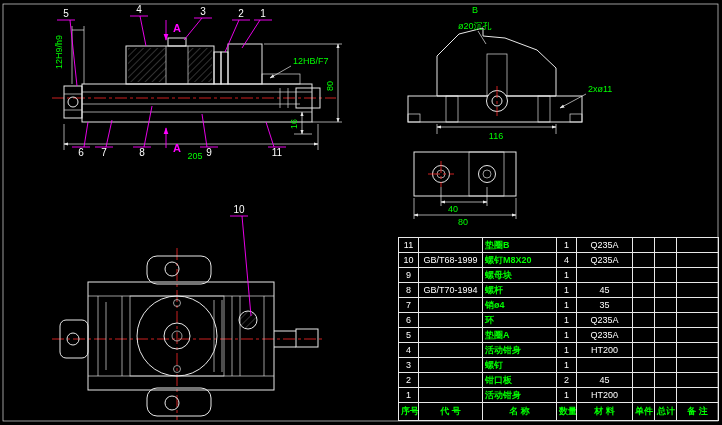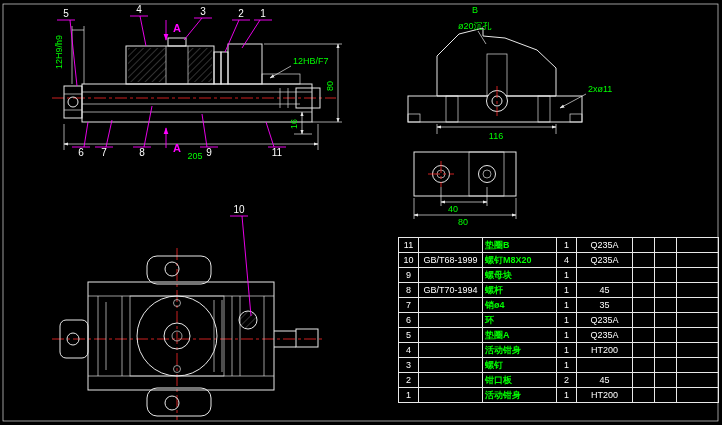--- a/index.html
+++ b/index.html
@@ -358,16 +358,26 @@
     <tr>
       <td class="num c">1</td>
       <td class="num c"></td>
       <td class="cn">活动钳身</td>
       <td class="num c">1</td>
       <td class="num c">HT200</td>
       <td class="num c"></td>
       <td class="num c"></td>
       <td class="num c"></td>
     </tr>
+    <tr class="foot">
+      <td class="cn c">序号</td>
+      <td class="cn c">代 号</td>
+      <td class="cn c">名 称</td>
+      <td class="cn c">数量</td>
+      <td class="cn c">材 料</td>
+      <td class="cn c">单件</td>
+      <td class="cn c">总计</td>
+      <td class="cn c">备 注</td>
+    </tr>
   </tbody>
 </table>
 
 </div>
 
 </body></html>

